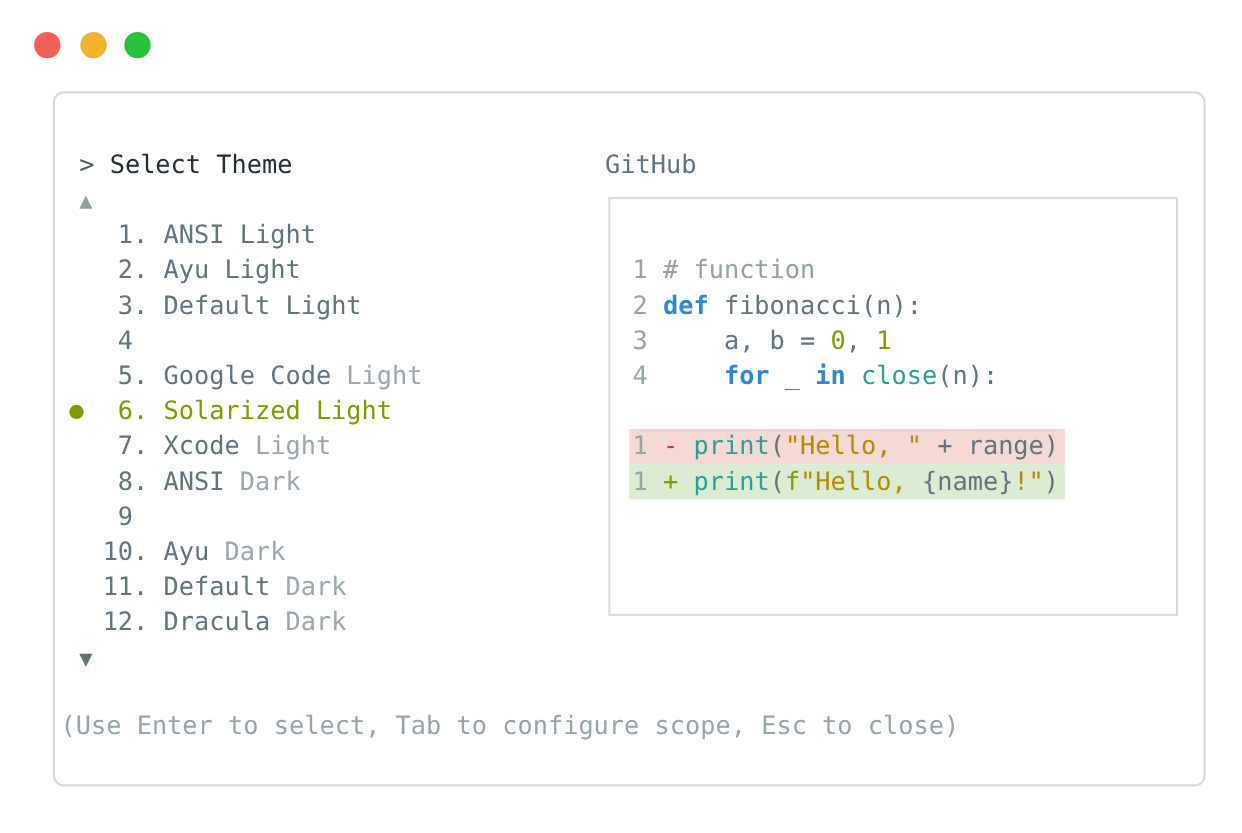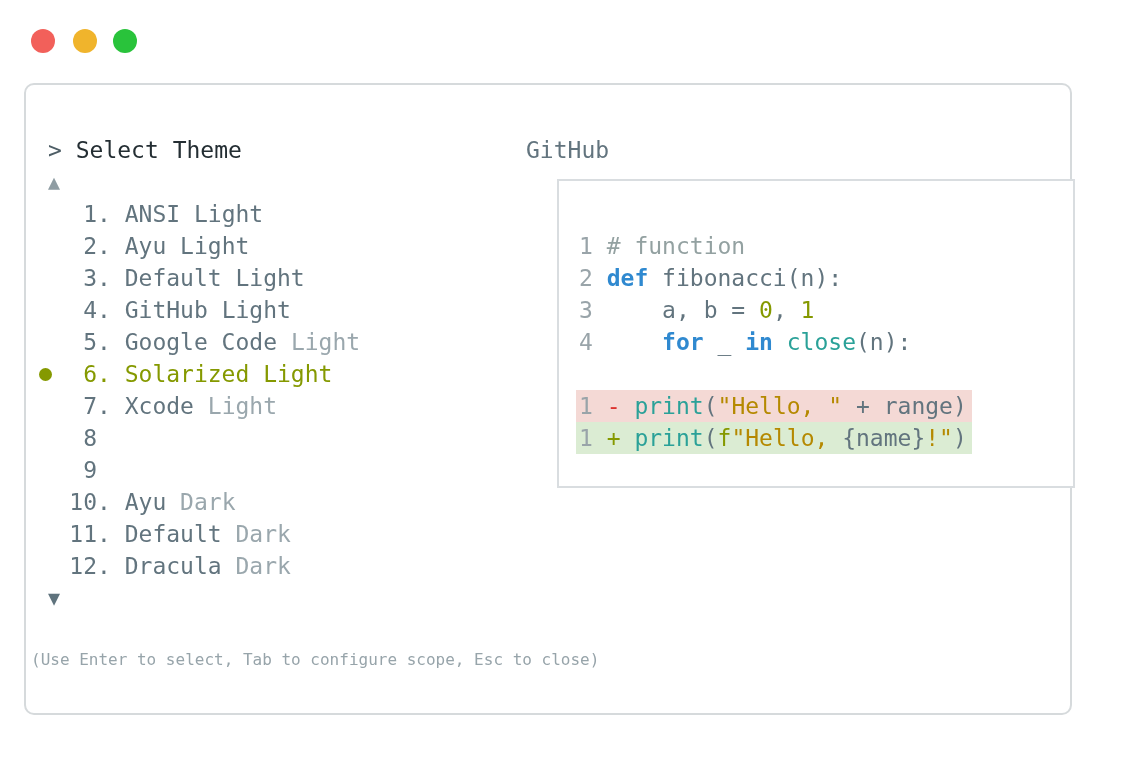--- a/index.html
+++ b/index.html
@@ -14,21 +14,21 @@
   *{box-sizing:border-box;}
   html,body{margin:0;padding:0;}
   body{
     width:1129px;height:757px;background:var(--bg);overflow:hidden;position:relative;
     font-family:"DejaVu Sans Mono","Liberation Mono",monospace;
   }
   .traffic{position:absolute;top:29px;width:24px;height:24px;border-radius:50%;}
   .t-red{left:31px;} .t-yellow{left:73px;} .t-green{left:113px;}
 
   .win{
-    position:absolute;left:24px;top:83px;width:1048px;height:632px;
+    position:absolute;left:48px;top:83px;width:1048px;height:632px;
     border:2px solid var(--winBorder);border-radius:10px;background:var(--bg);
   }
 
   .hdr-row{position:absolute;top:49px;height:32px;line-height:32px;font-size:23px;white-space:pre;}
   .sel-hdr{left:22px;}
   .prompt{color:var(--promptText);}
   .sel-title{color:var(--titleText);}
   .prev-label{left:500px;color:var(--listText);}
 
   .scroll-arrow{position:absolute;left:22px;height:32px;line-height:32px;font-size:20px;}
@@ -38,39 +38,39 @@
   .theme-list{position:absolute;left:0;top:113px;width:480px;}
   .list-row{position:relative;height:32px;line-height:32px;font-size:23px;color:var(--listText);}
   .row-marker{position:absolute;left:13px;top:10px;width:13px;height:13px;border-radius:50%;background:var(--selected);}
   .row-num{position:absolute;left:43px;top:0;width:28px;text-align:right;}
   .row-text{position:absolute;left:71px;top:0;white-space:pre;}
   .dim{color:var(--dimText);}
   .list-row.selected .row-num,.list-row.selected .row-text,
   .list-row.selected .row-text span{color:var(--selected);}
 
   .preview-panel{
-    position:absolute;left:503px;top:94px;width:518px;height:309px;
-    border:2px solid var(--panelBorder);background:var(--bg);margin-left:28px;
+    position:absolute;left:503px;top:94px;width:518px;height:381px;
+    border:2px solid var(--panelBorder);background:var(--bg);
   }
   .code-block{position:absolute;left:20px;top:49px;right:0;}
   .code-line{height:32px;line-height:32px;font-size:23px;white-space:pre;color:var(--listText);}
   .hl{display:inline-block;margin-left:-3px;padding:0 5px 0 3px;}
   .hl-removed{background:var(--removedBg);}
   .hl-added{background:var(--addedBg);}
   .tk-ln{color:var(--lineNum);}
   .tk-comment{color:var(--comment);}
   .tk-kw{color:var(--keyword);font-weight:bold;}
   .tk-base{color:var(--listText);}
   .tk-fn{color:var(--builtin);}
   .tk-str{color:var(--string);}
   .tk-num{color:var(--number);}
   .tk-minus{color:var(--minus);}
   .tk-plus{color:var(--plus);}
 
-  .hint{position:absolute;left:5px;top:559px;height:32px;line-height:32px;font-size:16px;
+  .hint{position:absolute;left:5px;top:559px;height:32px;line-height:32px;font-size:23px;
     white-space:pre;color:var(--hintText);}
 </style>
 </head>
 <body>
 
 <span class="traffic t-red" style="background: rgb(242, 96, 90);"></span>
 <span class="traffic t-yellow" style="background: rgb(240, 180, 44);"></span>
 <span class="traffic t-green" style="background: rgb(41, 195, 59);"></span>
 
 <div class="win">
@@ -89,37 +89,37 @@
       <div class="list-row">
         <span class="row-num">2</span>
         <span class="row-text"><span>. Ayu </span><span>Light</span></span>
       </div>
       <div class="list-row">
         <span class="row-num">3</span>
         <span class="row-text"><span>. Default </span><span>Light</span></span>
       </div>
       <div class="list-row">
         <span class="row-num">4</span>
-        <span class="row-text"><span>. GitHub </span><span>Light</span></span>
       </div>
       <div class="list-row">
         <span class="row-num">5</span>
         <span class="row-text"><span>. Google Code </span><span class="dim">Light</span></span>
       </div>
       <div class="list-row selected">
         <span class="row-marker"></span>
         <span class="row-num">6</span>
         <span class="row-text"><span>. Solarized </span><span>Light</span></span>
       </div>
       <div class="list-row">
         <span class="row-num">7</span>
         <span class="row-text"><span>. Xcode </span><span class="dim">Light</span></span>
       </div>
       <div class="list-row">
         <span class="row-num">8</span>
+        <span class="row-text"><span>. ANSI </span><span class="dim">Dark</span></span>
       </div>
       <div class="list-row">
         <span class="row-num">9</span>
       </div>
       <div class="list-row">
         <span class="row-num">10</span>
         <span class="row-text"><span>. Ayu </span><span class="dim">Dark</span></span>
       </div>
       <div class="list-row">
         <span class="row-num">11</span>

